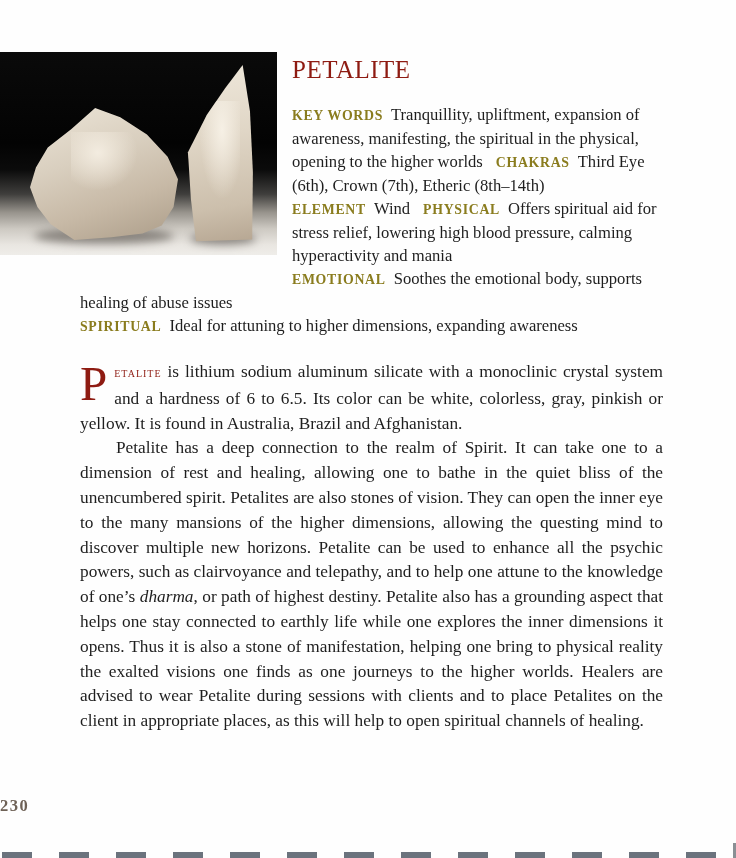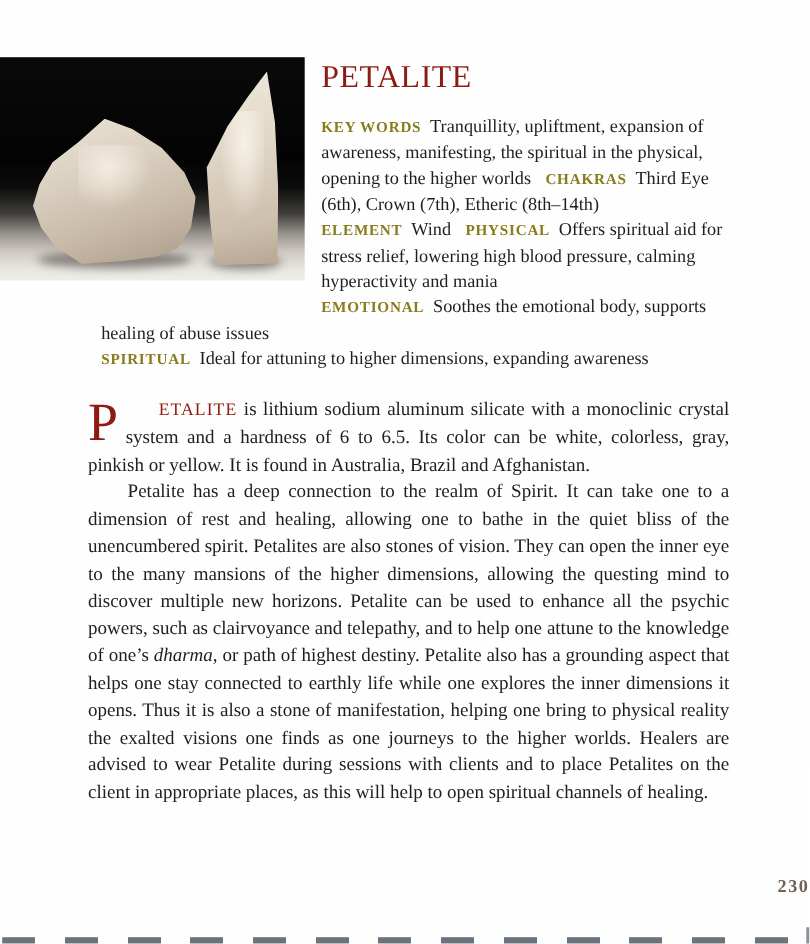--- a/index.html
+++ b/index.html
@@ -54,27 +54,27 @@
   }
   .shadow-right {
     position: absolute; left: 190px; top: 180px; width: 66px; height: 13px;
     background: rgba(55,50,44,0.5); border-radius: 50%; filter: blur(4px);
   }
 
   
   h1.title {
     margin: 52px 0 0 0;
     font-weight: 400;
-    font-size: 29px;
+    font-size: 25px;
     line-height: 36px;
     letter-spacing: 0.5px;
     color: #8e1b12;
   }
   .attrs {
-    margin: 15px 0 0 12px;
+    margin: 15px 0 0 0;
     font-size: 16.6px;
     line-height: 23px;
     text-align: left;
   }
   .attr-label {
     font-weight: bold;
     font-size: 13.8px;
     letter-spacing: 0.7px;
     color: #8a7c1e;
     margin-right: 8px;
@@ -95,32 +95,31 @@
   .body-section p.indent { text-indent: 36px; }
   .dropcap {
     float: left;
     font-size: 49px;
     line-height: 41px;
     padding: 3px 7px 0 0;
     color: #8e1b12;
   }
   .lead-caps {
     color: #8e1b12;
-    font-size: 16px;
+    font-size: 10px;
     letter-spacing: 1px;
-    margin-left: 30px;
   }
   .it { font-style: italic; font-family: Liberation Serif, serif; }
 
   
   .page-number {
     position: absolute;
     left: 0; right: 0;
     bottom: 42px;
-    text-align: right;
+    text-align: left;
     font-weight: bold;
     font-size: 16.5px;
     letter-spacing: 1.5px;
     color: #6e6156;
   }
   .dash-strip {
     position: absolute;
     left: 2px; right: 0; bottom: 0;
     height: 6px;
     background: repeating-linear-gradient(90deg,

